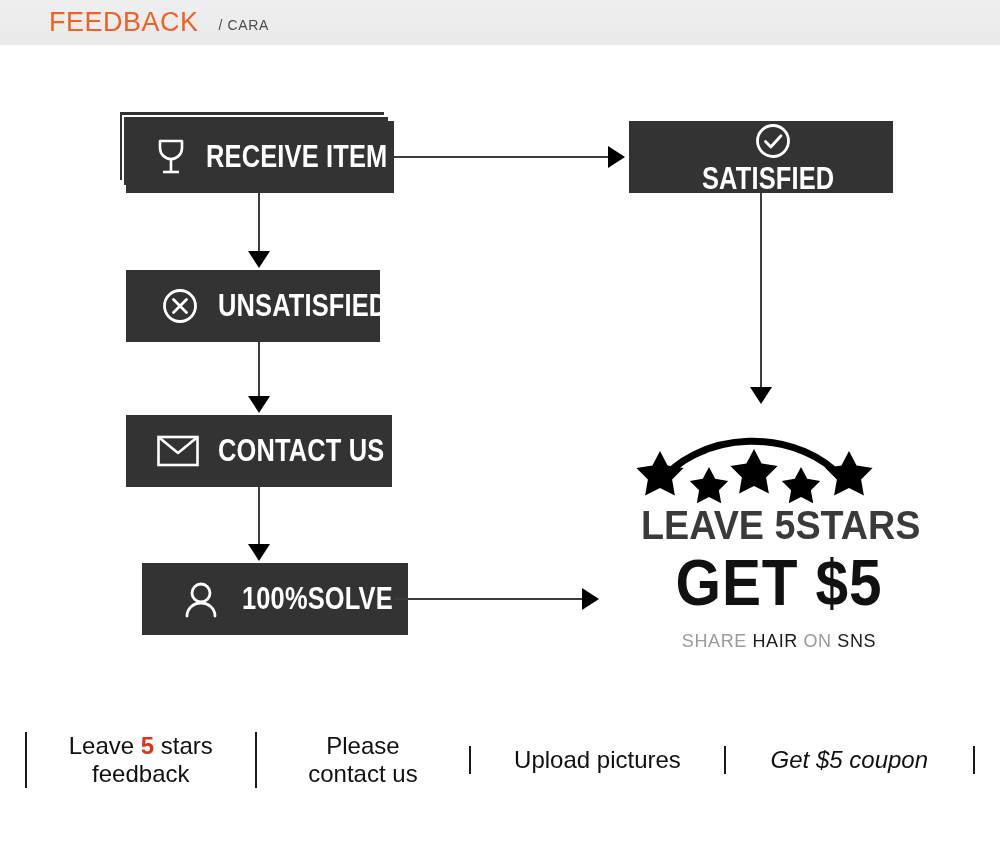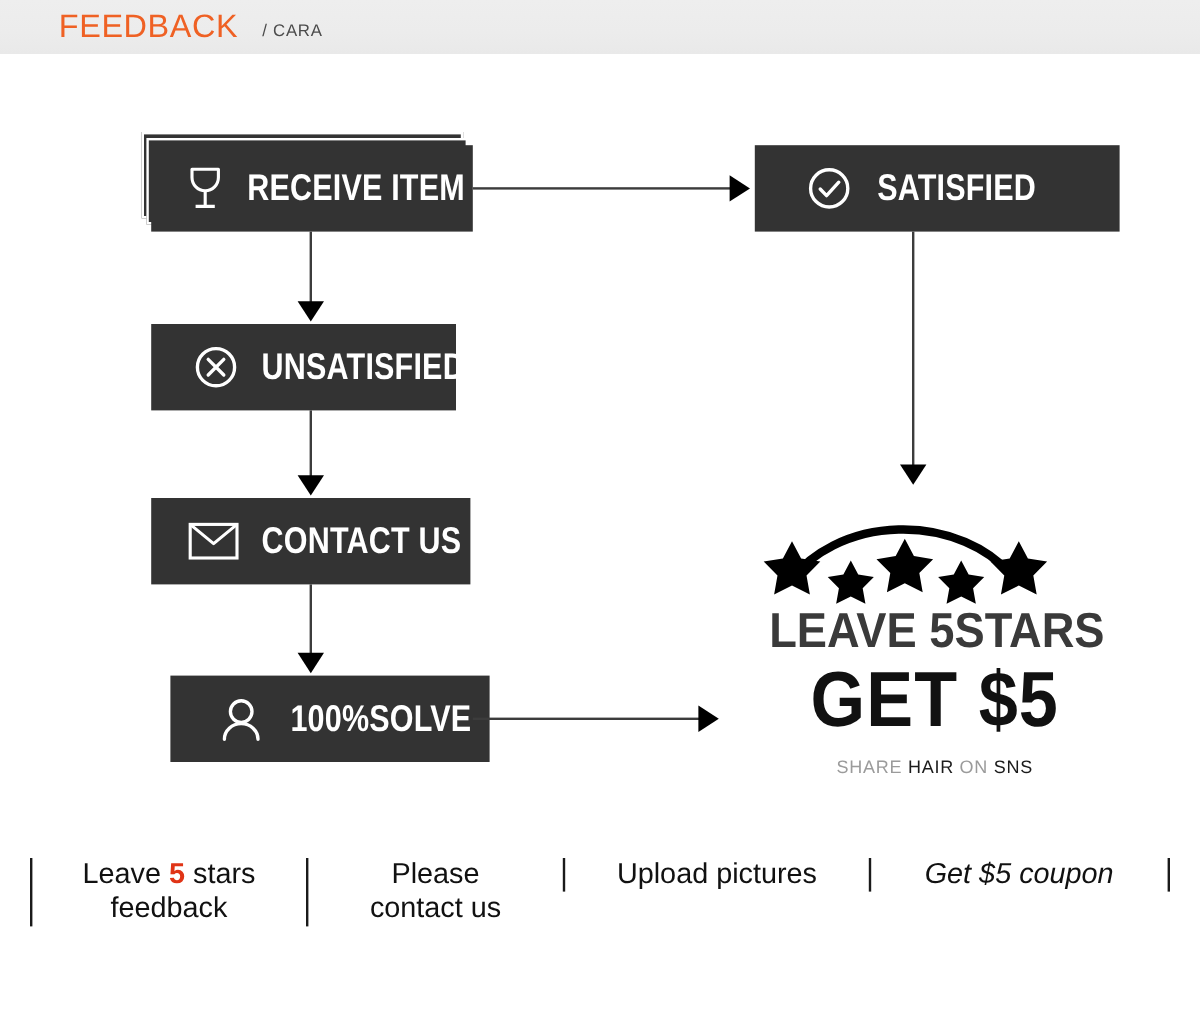--- a/index.html
+++ b/index.html
@@ -105,35 +105,35 @@
     font-weight:700;
     font-size:65px;
     line-height:1;
     margin-top:4px;
     letter-spacing:1px;
     transform:scaleX(.9);
     white-space:nowrap;
   }
   #sns{
     text-align:center;
-    font-size:15px;
+    font-size:18px;
     margin-top:16px;
     letter-spacing:.6px;
     white-space:nowrap;
   }
   #sns .g{color:#9b9b9b;}
   #sns .b{color:#1b1b1b;}
 
   
   #bottom{
     position:absolute;left:0;top:690px;width:1000px;height:159px;
   }
   #bottom-row{
     position:absolute;left:25px;top:25px;width:950px;height:90px;
-    display:flex;align-items:flex-start;
+    display:flex;align-items:center;
   }
   .bcell{
     position:relative;
     display:flex;align-items:center;justify-content:center;
     text-align:center;
     color:#111111;
     font-size:24px;
     line-height:1.18;
     border-left:2px solid #1a1a1a;
   }
@@ -163,21 +163,21 @@
     <span class="ico">
       <svg width="34" height="40" viewBox="0 0 34 40" aria-hidden="true">
         <path d="M6 4 H28 V11 A11 11 0 0 1 6 11 Z" fill="none" stroke="#ffffff" stroke-width="2.6" stroke-linejoin="round"></path>
         <line x1="17" y1="22" x2="17" y2="34" stroke="#ffffff" stroke-width="2.6"></line>
         <line x1="9" y1="35" x2="25" y2="35" stroke="#ffffff" stroke-width="2.6"></line>
       </svg>
     </span>
     <span class="lbl" style="font-size:31px;margin-left:18px;">RECEIVE ITEM</span>
   </div>
 
-  <div class="node" style="left:629px;top:76px;width:304px;height:72px;padding-left:42px;">
+  <div class="node" style="left:629px;top:76px;width:264px;height:72px;padding-left:24px;flex-direction:column;">
     <span class="ico">
       <svg width="40" height="40" viewBox="0 0 40 40" aria-hidden="true">
         <circle cx="20" cy="20" r="15.5" fill="none" stroke="#ffffff" stroke-width="2.8"></circle>
         <path d="M12.5 20.5 L17.8 26 L28 14.8" fill="none" stroke="#ffffff" stroke-width="2.8" stroke-linecap="round" stroke-linejoin="round"></path>
       </svg>
     </span>
     <span class="lbl" style="font-size:31px;margin-left:20px;">SATISFIED</span>
   </div>
 
   <div class="node" style="left:126px;top:225px;width:254px;height:72px;padding-left:34px;">

